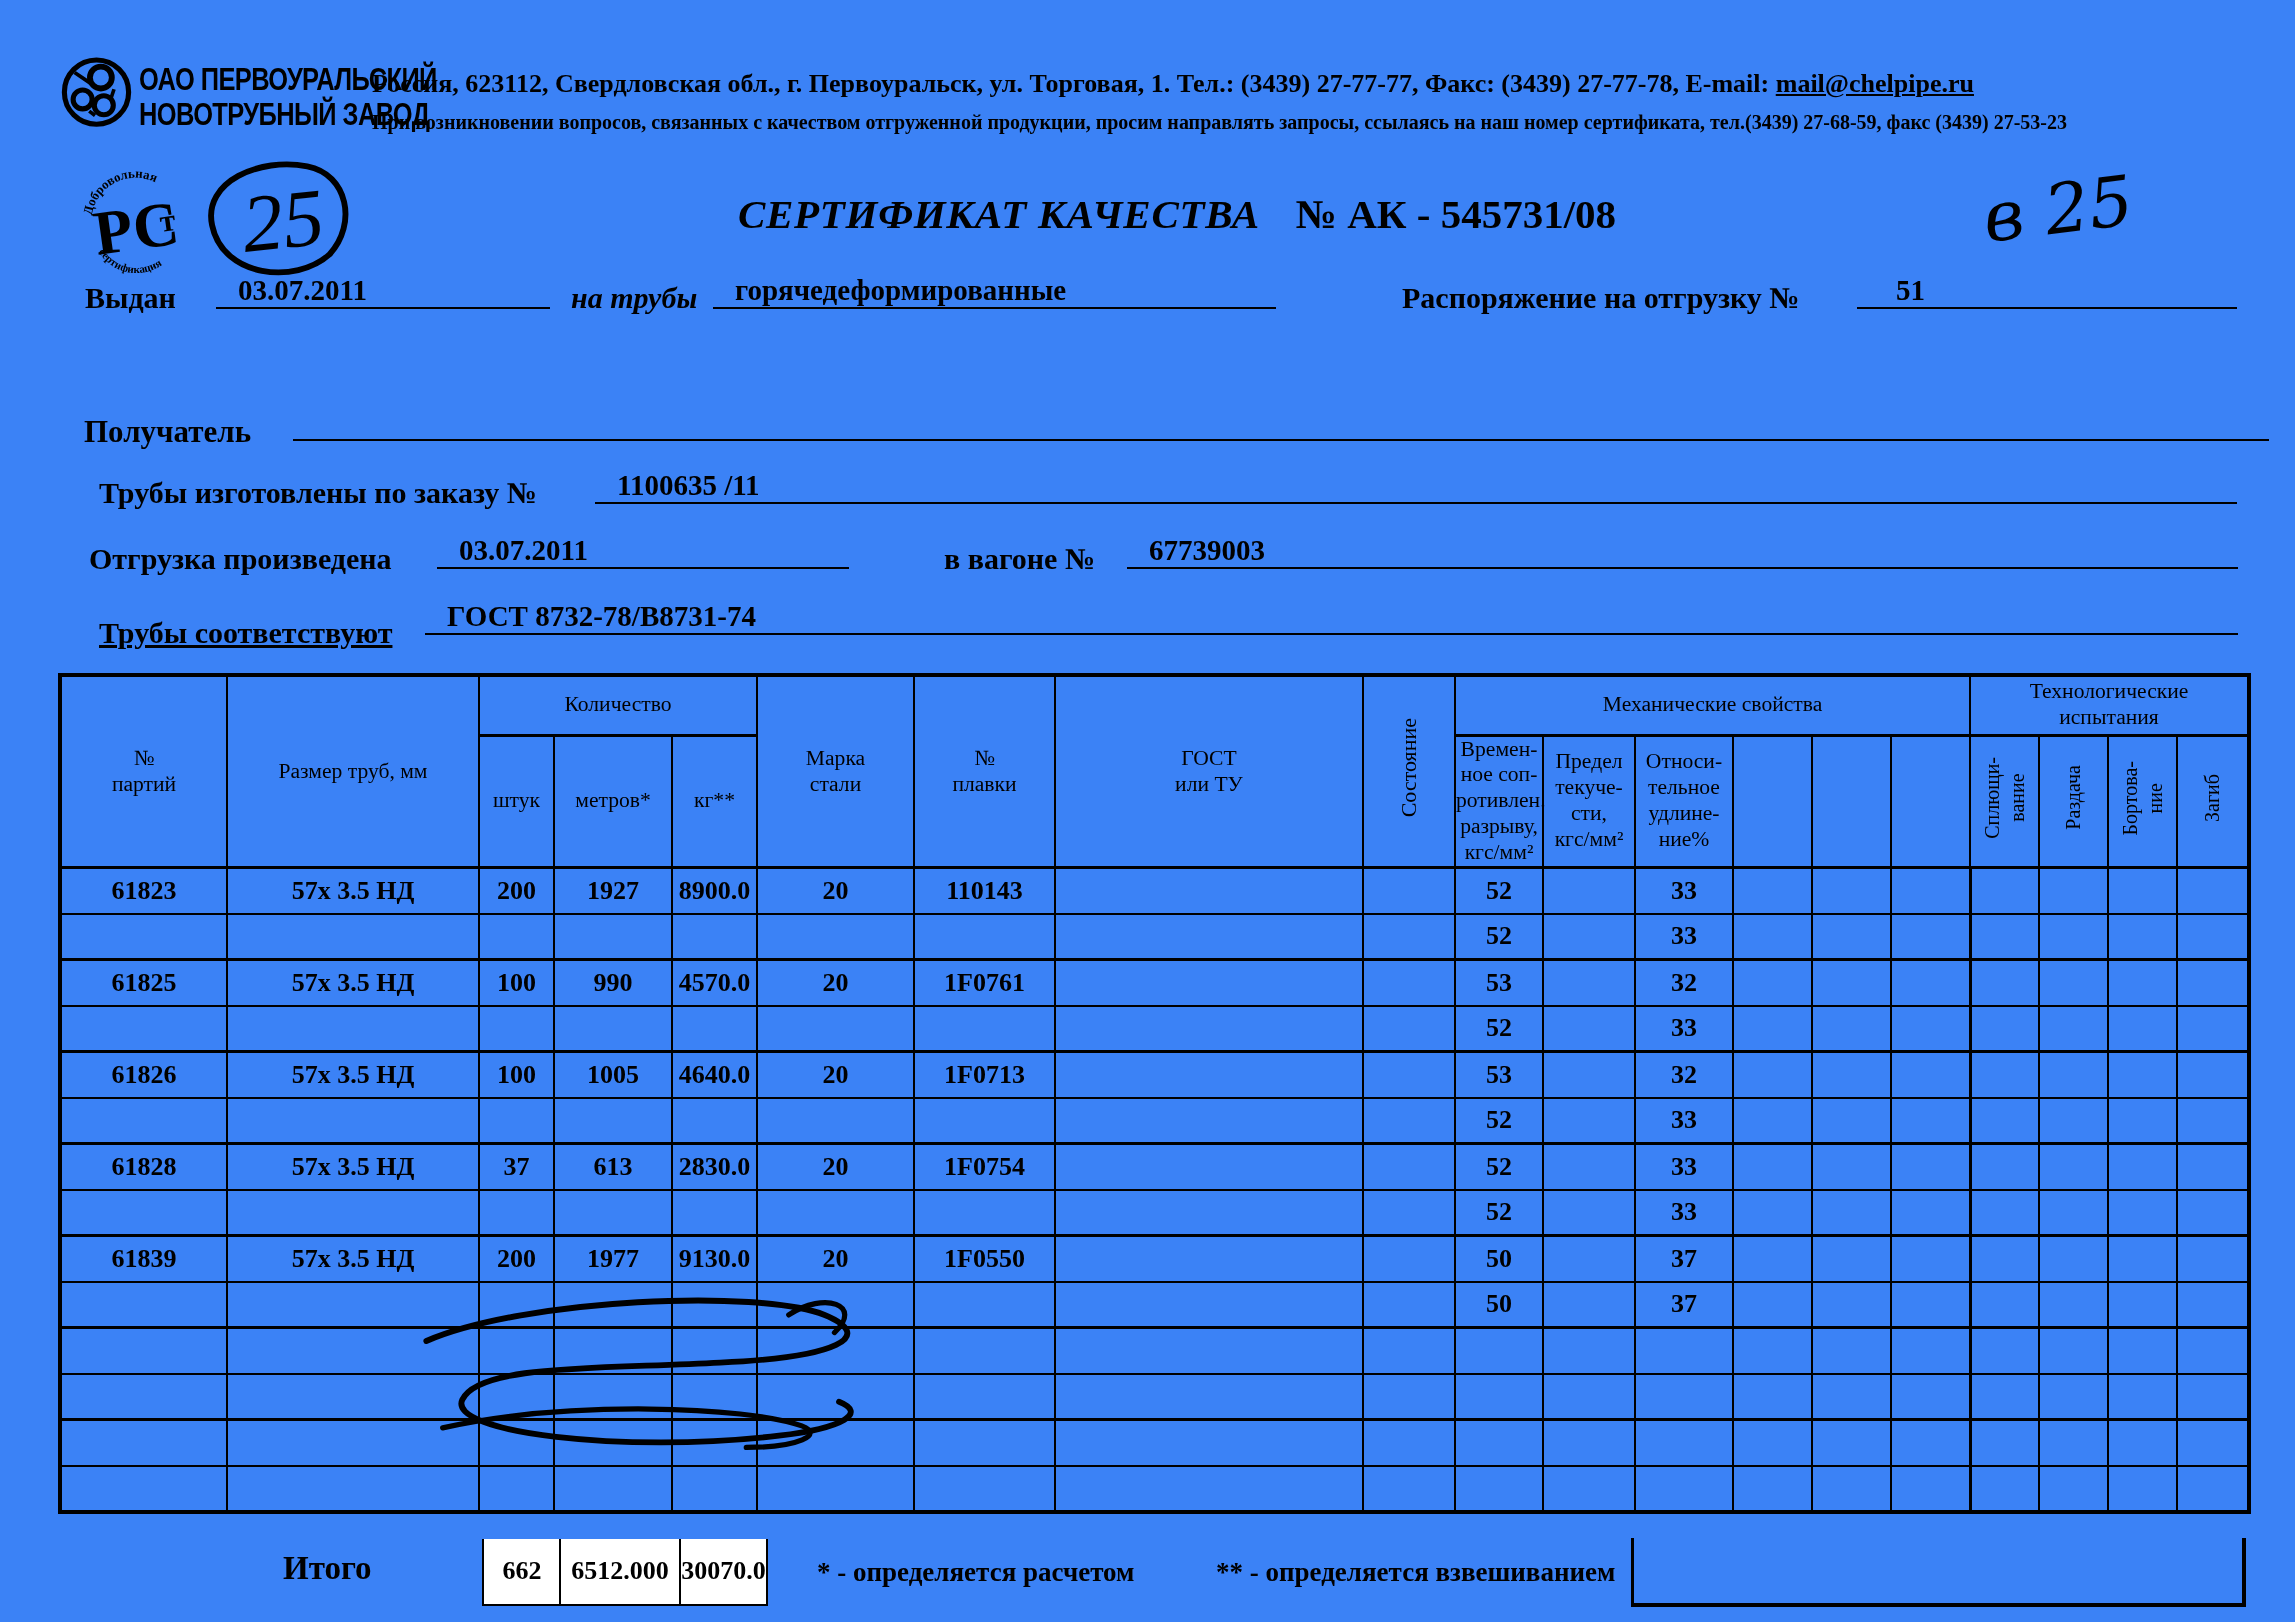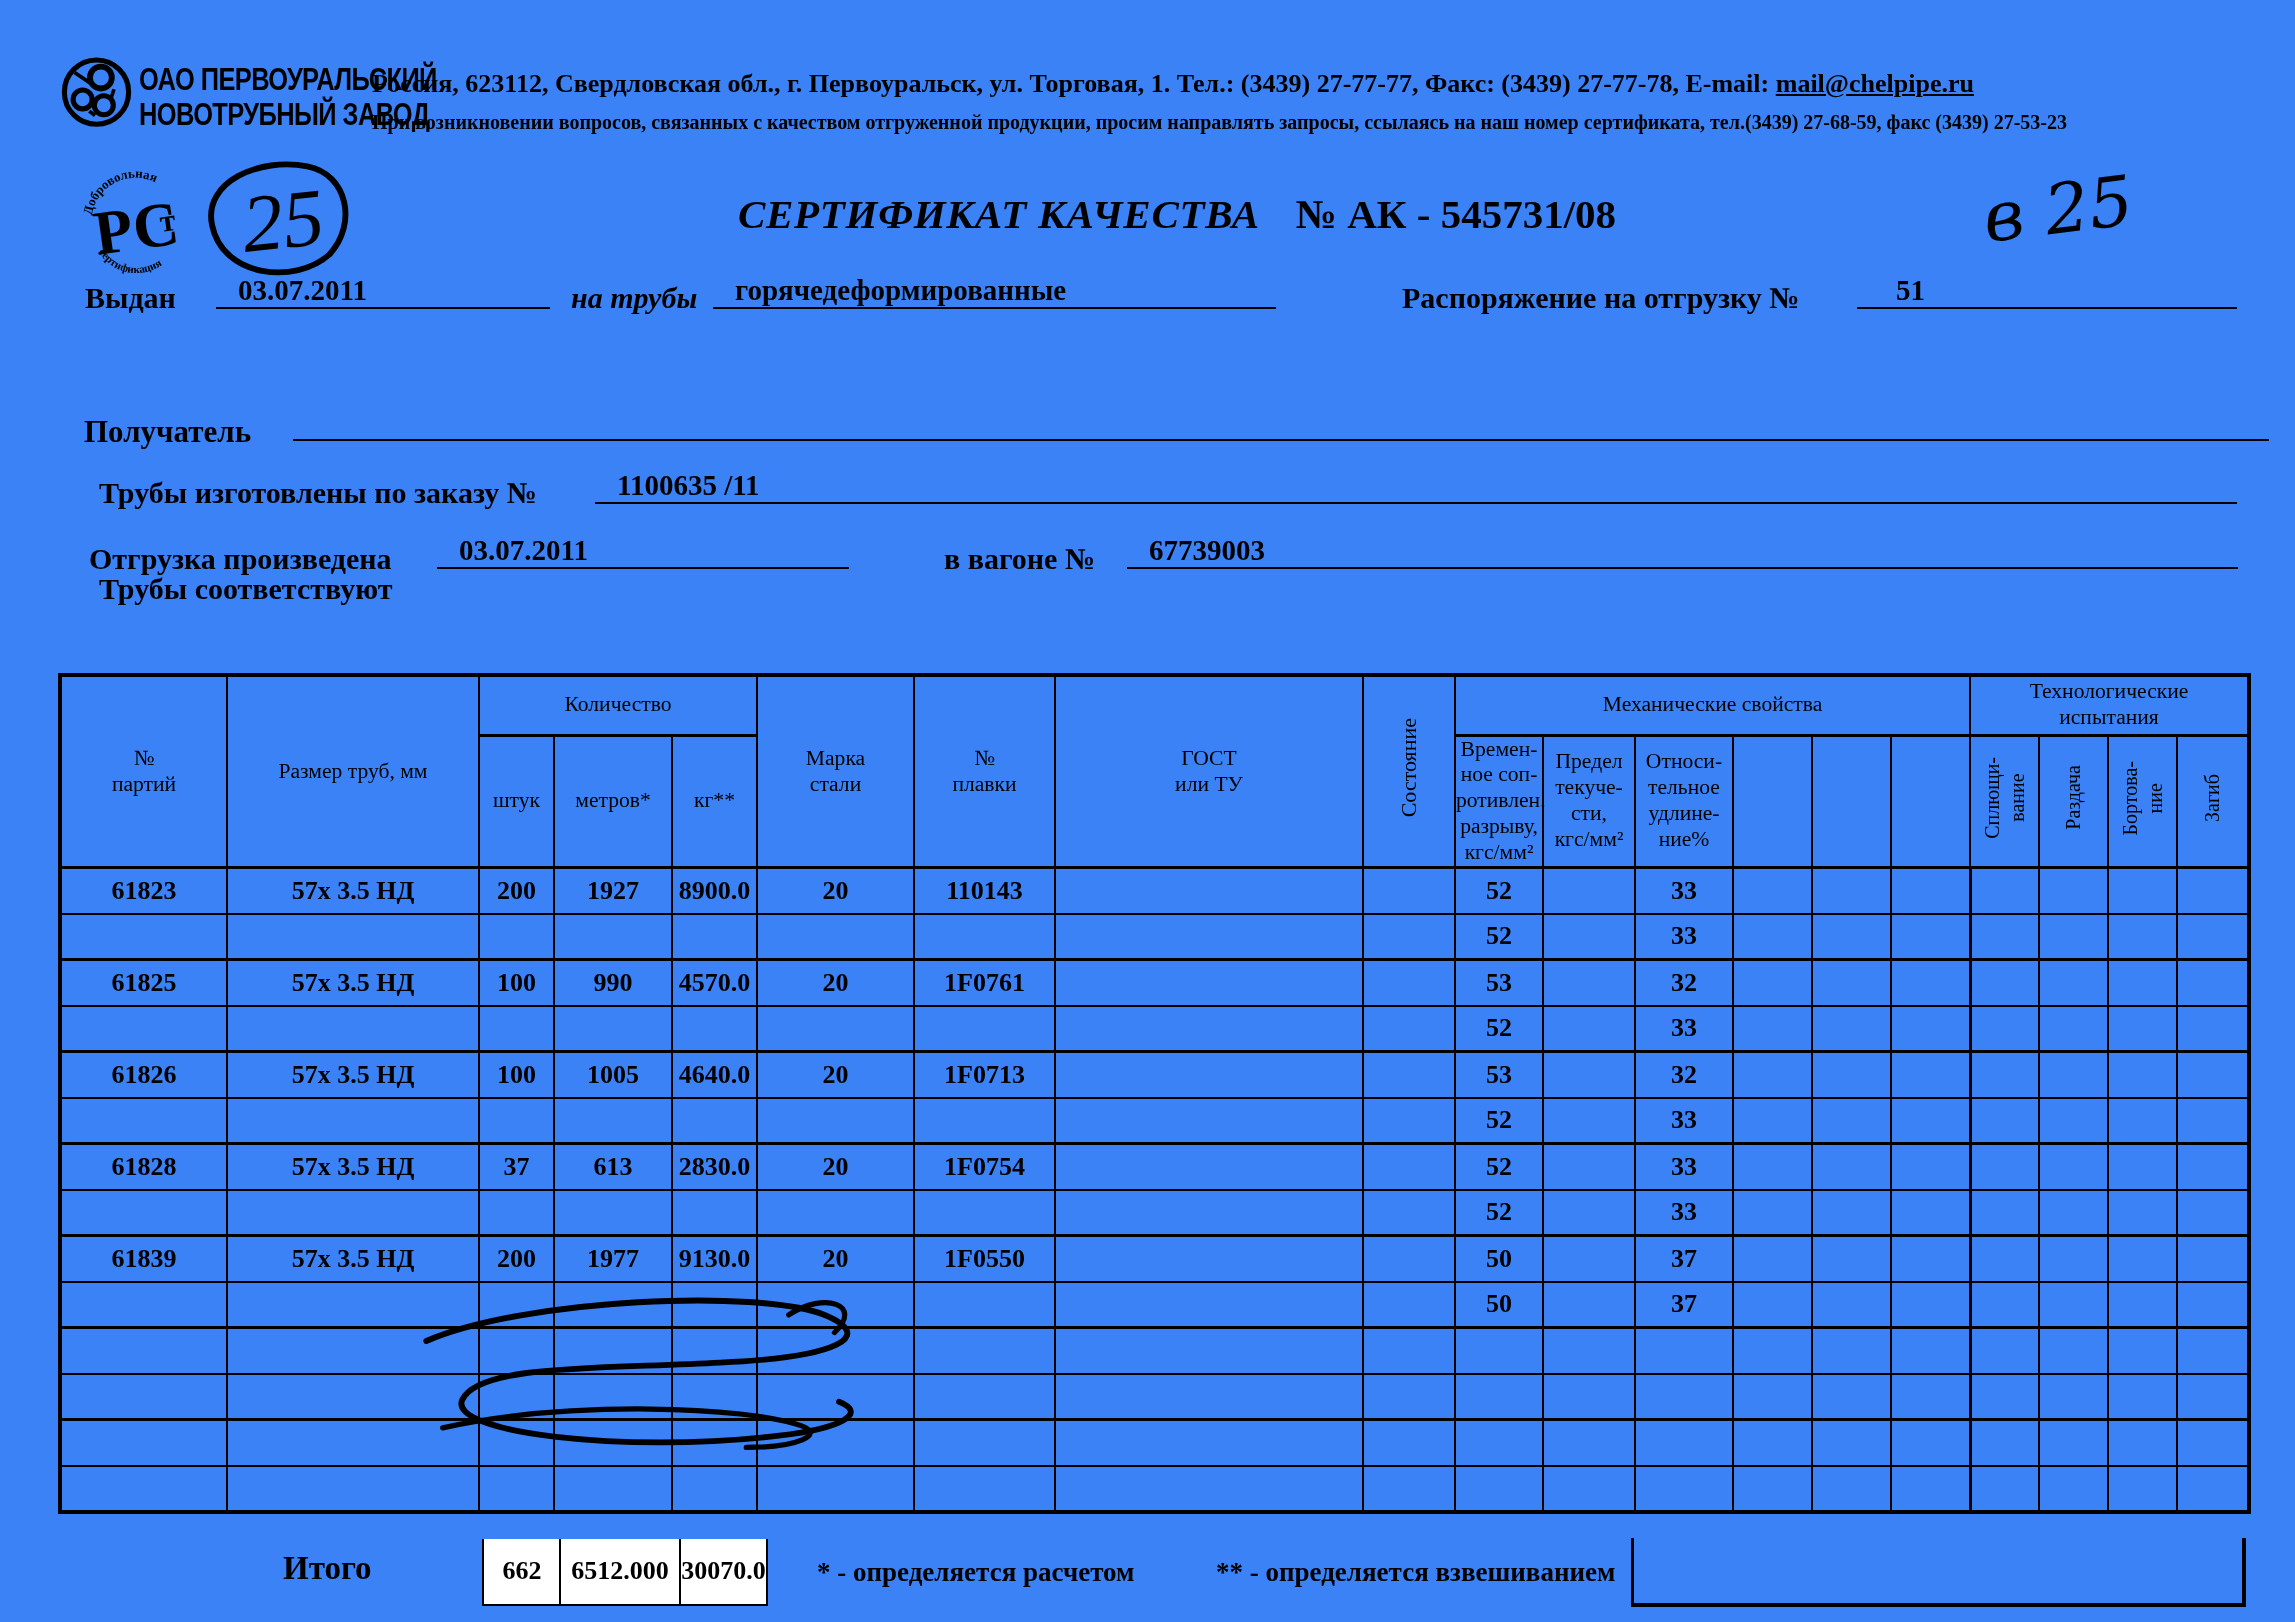--- a/index.html
+++ b/index.html
@@ -112,21 +112,22 @@
   <div class="abs fill" style="left:293px; top:403px; width:1976px;"></div>
 
   <div class="abs flabel" style="left:99px; top:476px;">Трубы изготовлены по заказу №</div>
   <div class="abs fill" style="left:595px; top:466px; width:1642px;">1100635  /11</div>
 
   <div class="abs flabel" style="left:89px; top:542px;">Отгрузка произведена</div>
   <div class="abs fill" style="left:437px; top:531px; width:412px;">03.07.2011</div>
   <div class="abs flabel" style="left:944px; top:542px;">в вагоне №</div>
   <div class="abs fill" style="left:1127px; top:531px; width:1111px;">67739003</div>
 
-  <div class="abs flabel" style="left:99px; top:572px;">Трубы соответствуют</div>
+  <div class="abs flabel" style="left:99px; top:616px;text-decoration:underline;">Трубы соответствуют</div>
+  <div class="abs fill" style="left:425px; top:597px; width:1813px;">ГОСТ 8732-78/В8731-74</div>
 
   <table class="cert abs" style="left:58px; top:673px;">
     <colgroup>
       <col style="width:167px">
         <col style="width:252px">
       <col style="width:75px">
         <col style="width:118px">
         <col style="width:85px">
       <col style="width:157px">
         <col style="width:141px">

